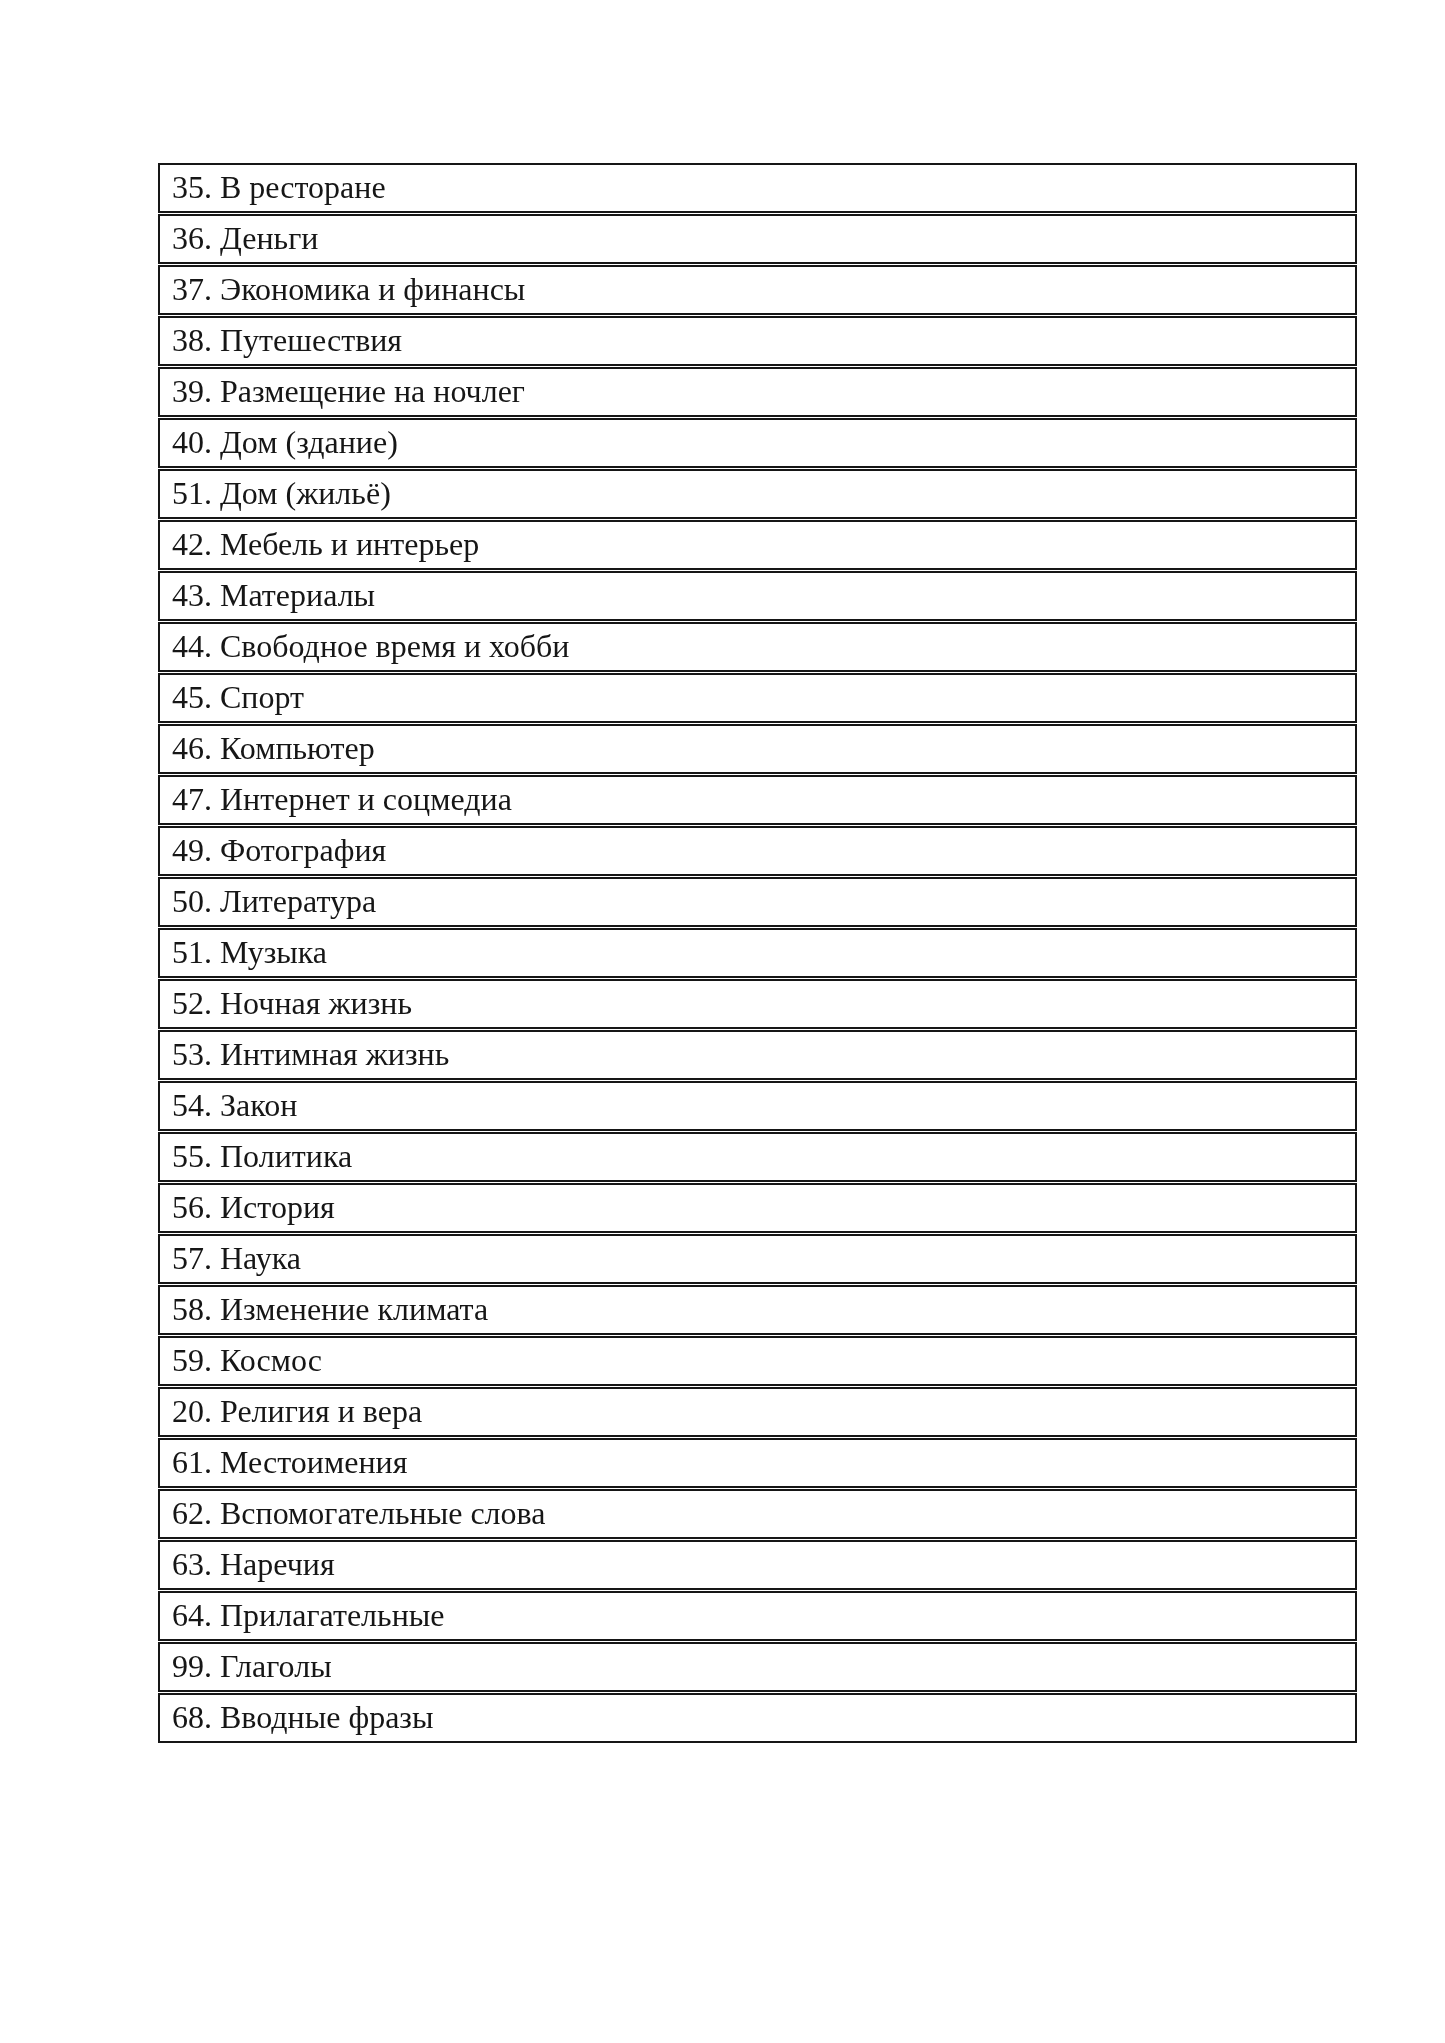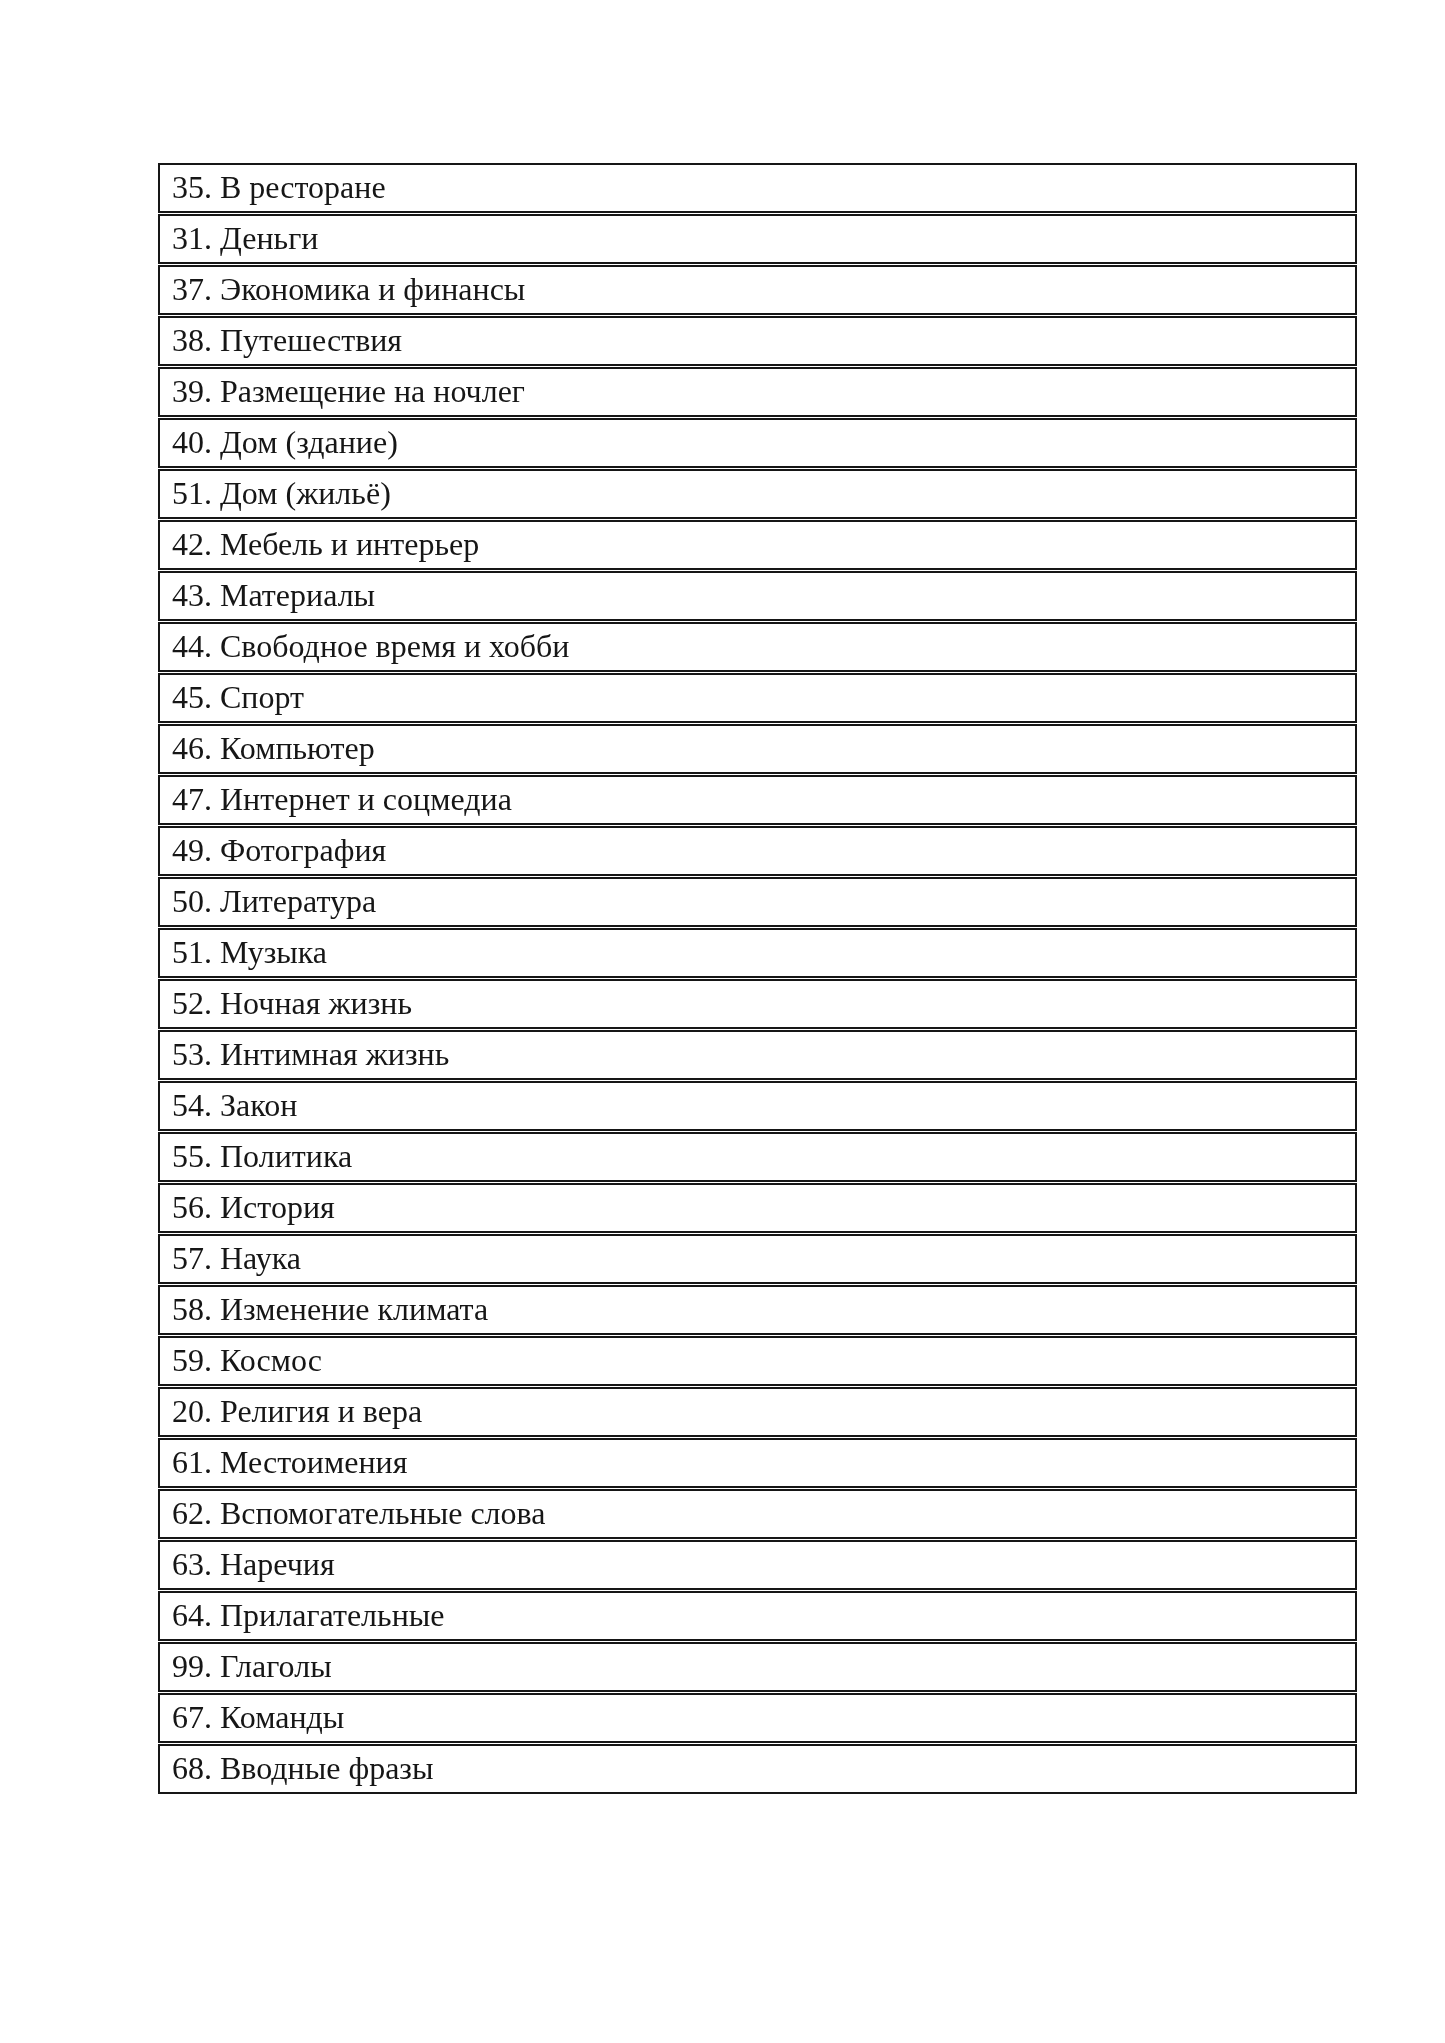--- a/index.html
+++ b/index.html
@@ -41,21 +41,21 @@
 <body>
 
 <div class="page">
   <table class="toc">
     <tbody id="toc-body">
   <tr>
     <td class="entry">35. В ресторане</td>
   </tr>
 
   <tr>
-    <td class="entry">31. Деньги</td>
+    <td class="entry">36. Деньги</td>
   </tr>
 
   <tr>
     <td class="entry">37. Экономика и финансы</td>
   </tr>
 
   <tr>
     <td class="entry">38. Путешествия</td>
   </tr>
 
@@ -158,22 +158,19 @@
 
   <tr>
     <td class="entry">64. Прилагательные</td>
   </tr>
 
 
   <tr>
     <td class="entry">99. Глаголы</td>
   </tr>
 
-  <tr>
-    <td class="entry">67. Команды</td>
-  </tr>
 
   <tr>
     <td class="entry">68. Вводные фразы</td>
   </tr>
 </tbody>
   </table>
 </div>
 
 </body></html>

